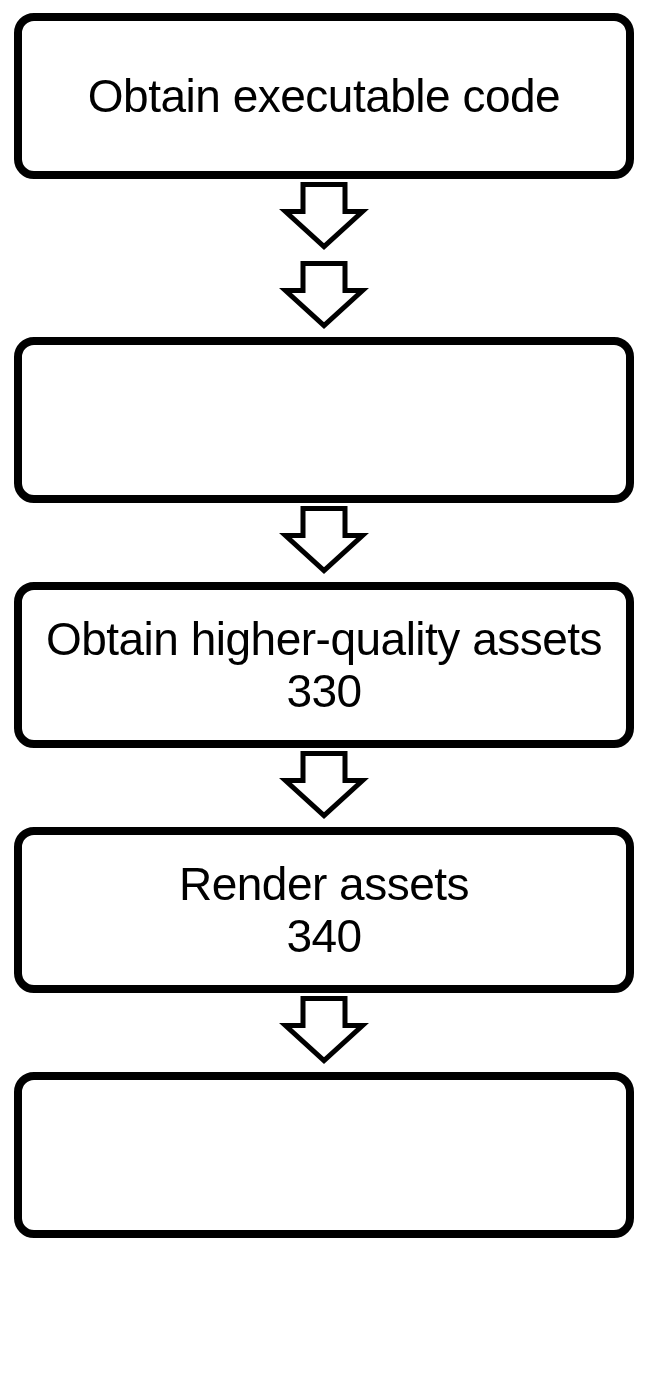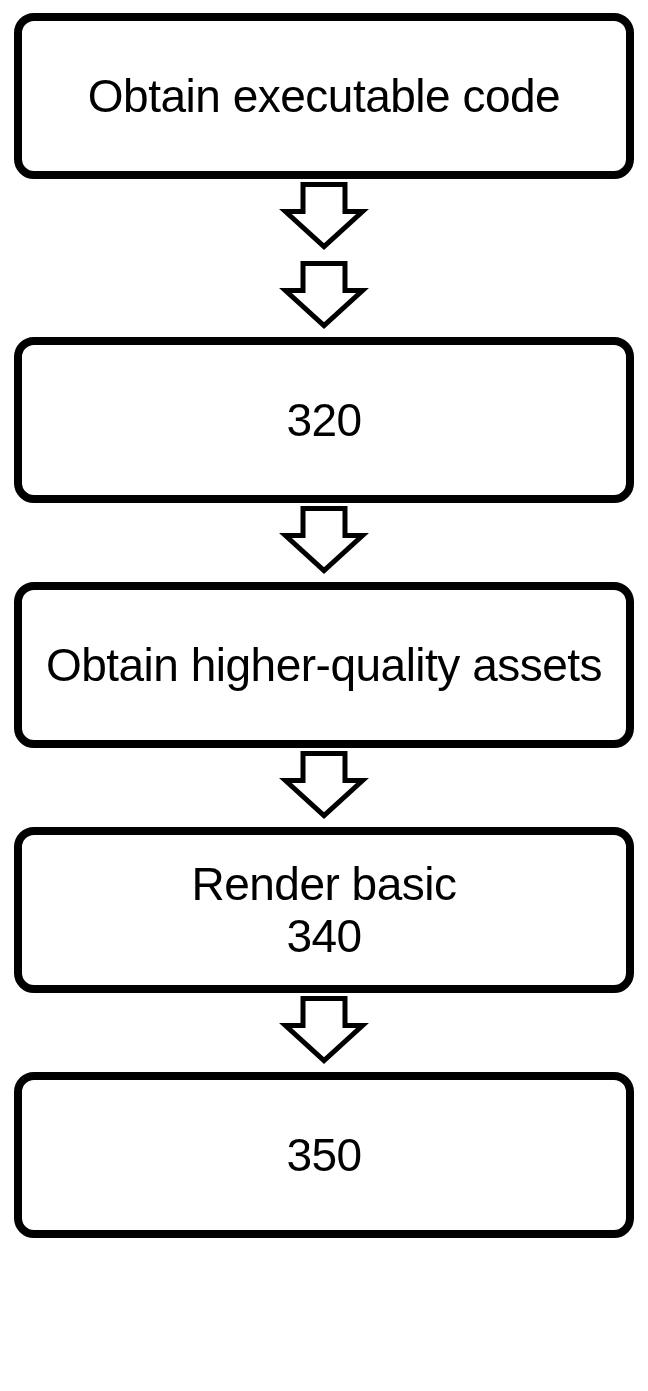--- a/index.html
+++ b/index.html
@@ -68,41 +68,40 @@
   <svg class="arrow-svg" viewBox="0 0 84 70" xmlns="http://www.w3.org/2000/svg" aria-hidden="true">
     <polygon points="21,2.5 63,2.5 63,29.5 80.5,29.5 42,64.5 3.5,29.5 21,29.5"></polygon>
   </svg>
 
 
   <svg class="arrow-svg" viewBox="0 0 84 70" xmlns="http://www.w3.org/2000/svg" aria-hidden="true">
     <polygon points="21,2.5 63,2.5 63,29.5 80.5,29.5 42,64.5 3.5,29.5 21,29.5"></polygon>
   </svg>
 
   <div class="flow-box">
-    <div class="flow-number">320</div>
   </div>
 
   <svg class="arrow-svg" viewBox="0 0 84 70" xmlns="http://www.w3.org/2000/svg" aria-hidden="true">
     <polygon points="21,2.5 63,2.5 63,29.5 80.5,29.5 42,64.5 3.5,29.5 21,29.5"></polygon>
   </svg>
 
   <div class="flow-box">
     <div class="flow-label">Obtain higher-quality assets</div>
+    <div class="flow-number">330</div>
   </div>
 
   <svg class="arrow-svg" viewBox="0 0 84 70" xmlns="http://www.w3.org/2000/svg" aria-hidden="true">
     <polygon points="21,2.5 63,2.5 63,29.5 80.5,29.5 42,64.5 3.5,29.5 21,29.5"></polygon>
   </svg>
 
   <div class="flow-box">
-    <div class="flow-label">Render basic</div>
+    <div class="flow-label">Render assets</div>
     <div class="flow-number">340</div>
   </div>
 
   <svg class="arrow-svg" viewBox="0 0 84 70" xmlns="http://www.w3.org/2000/svg" aria-hidden="true">
     <polygon points="21,2.5 63,2.5 63,29.5 80.5,29.5 42,64.5 3.5,29.5 21,29.5"></polygon>
   </svg>
 
   <div class="flow-box">
-    <div class="flow-number">350</div>
   </div>
 
 </div>
 
 </body></html>

